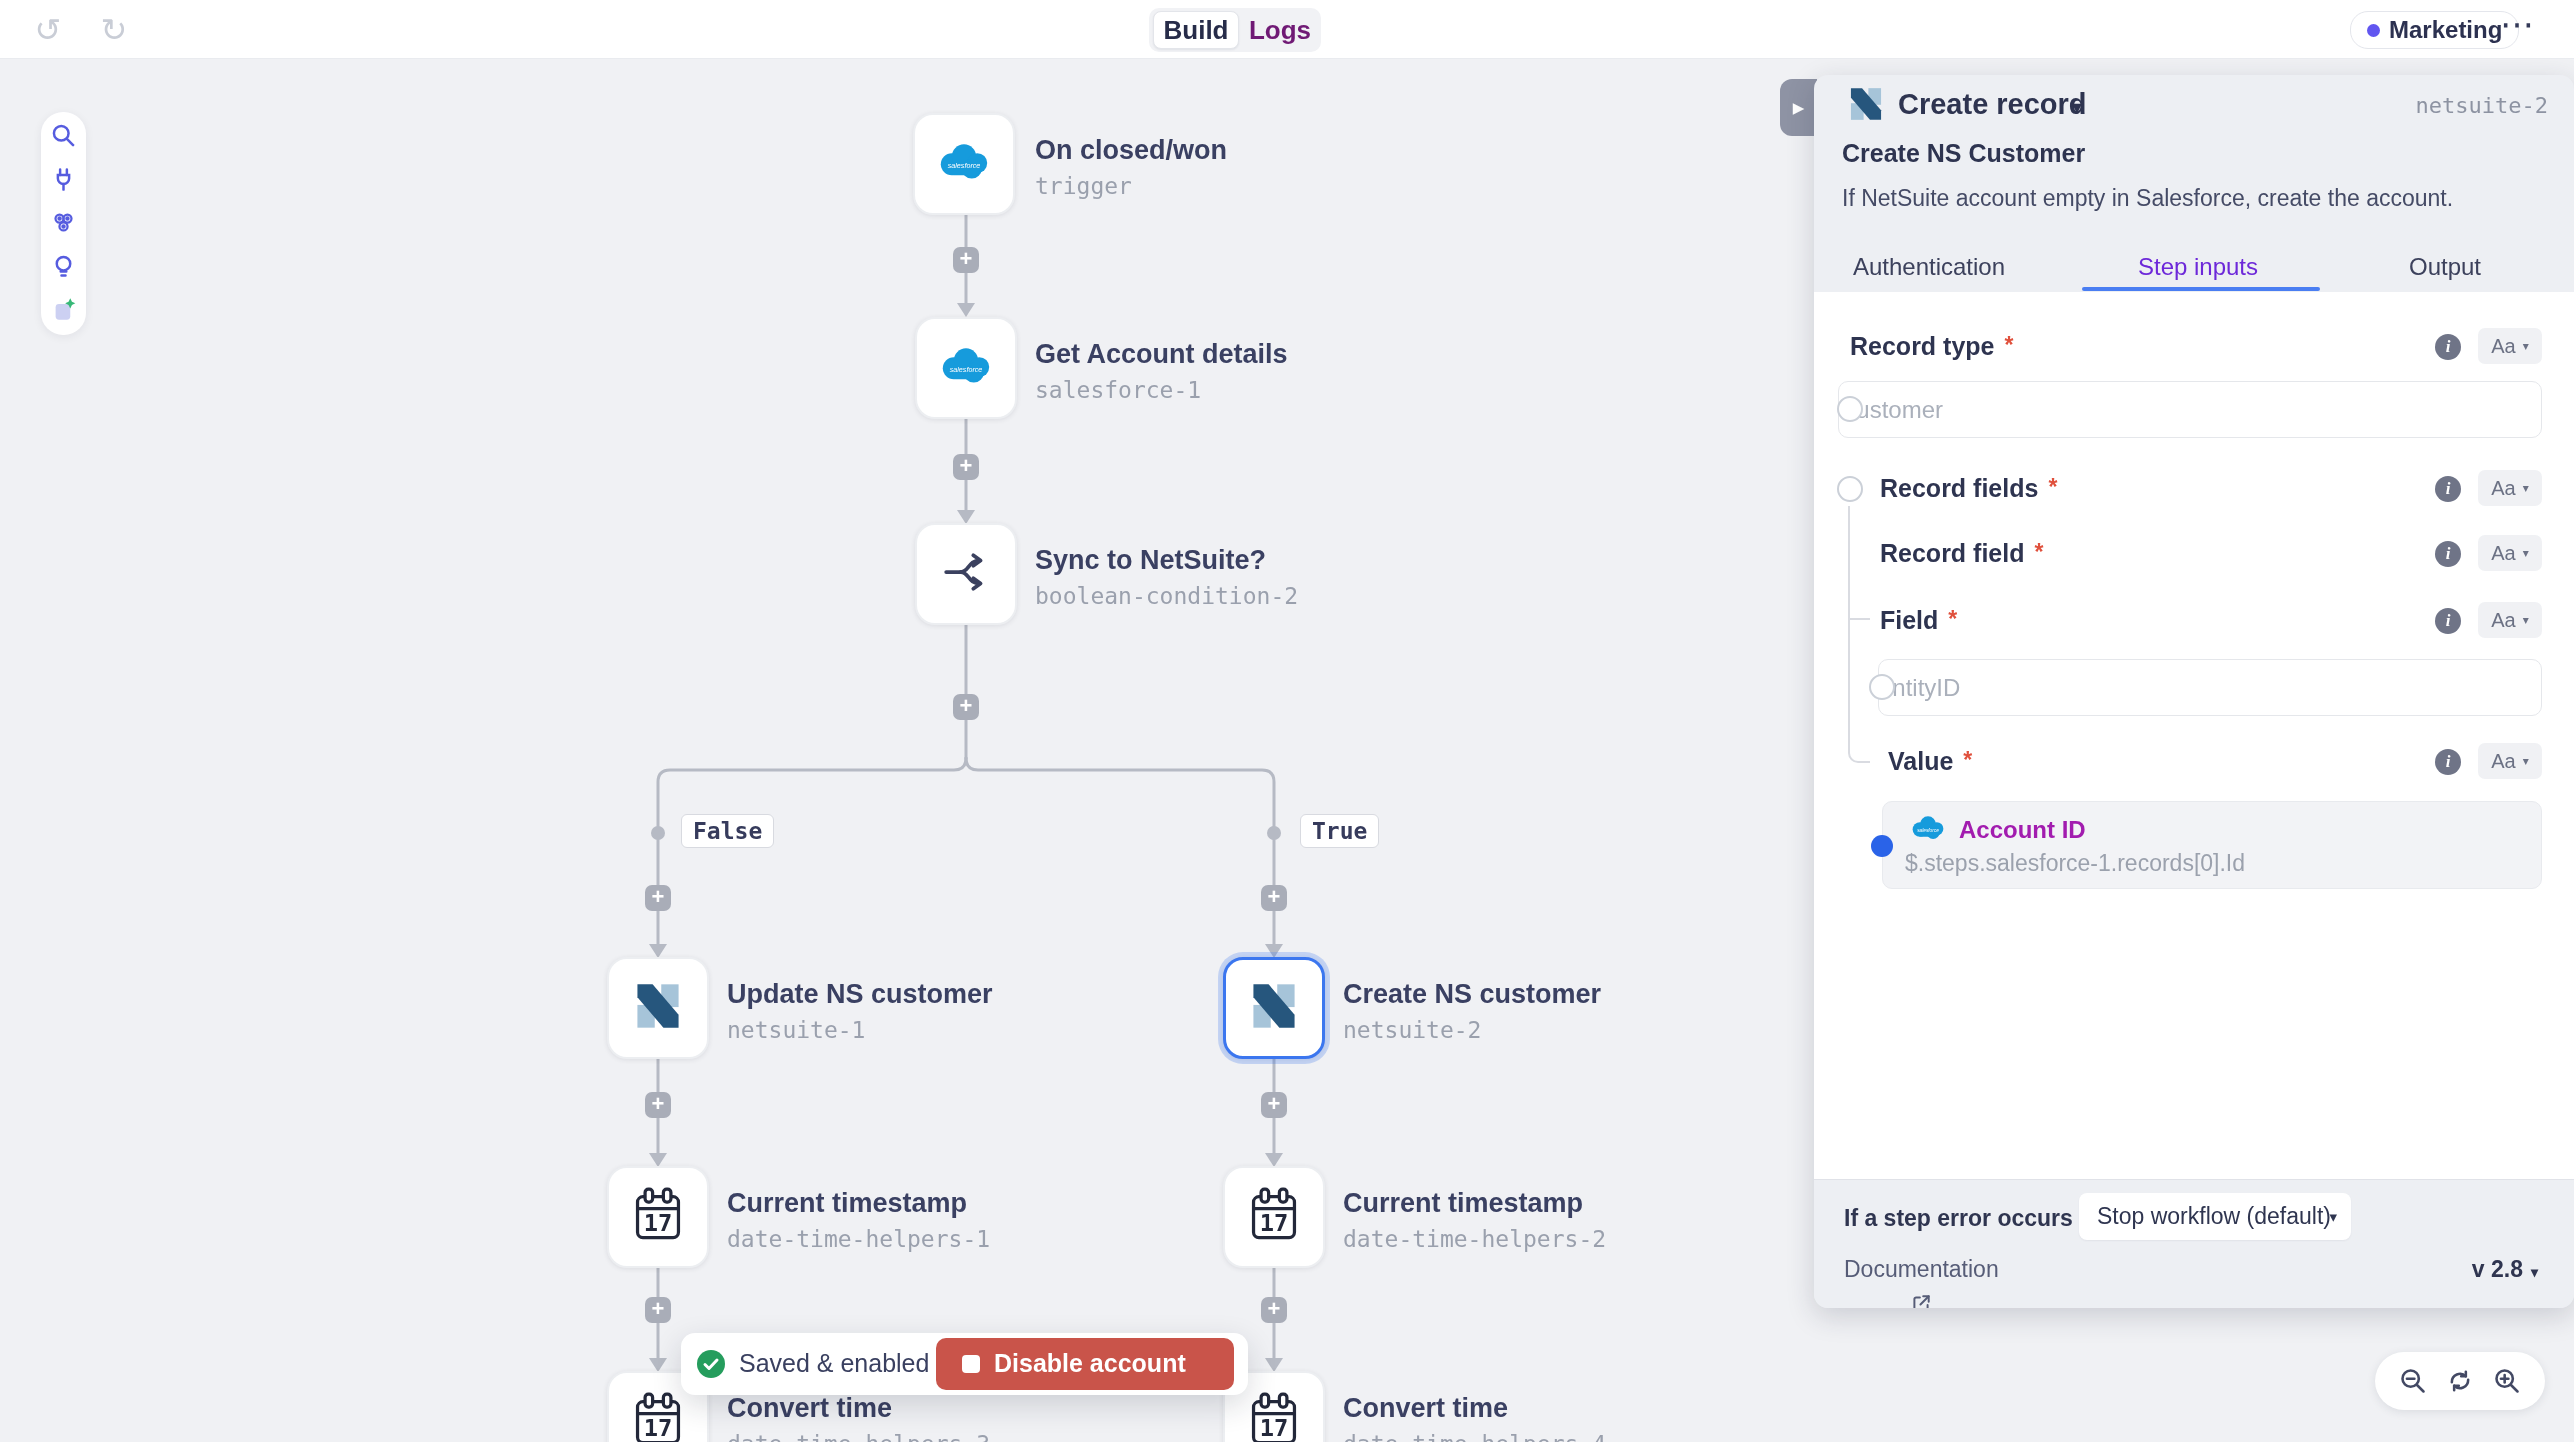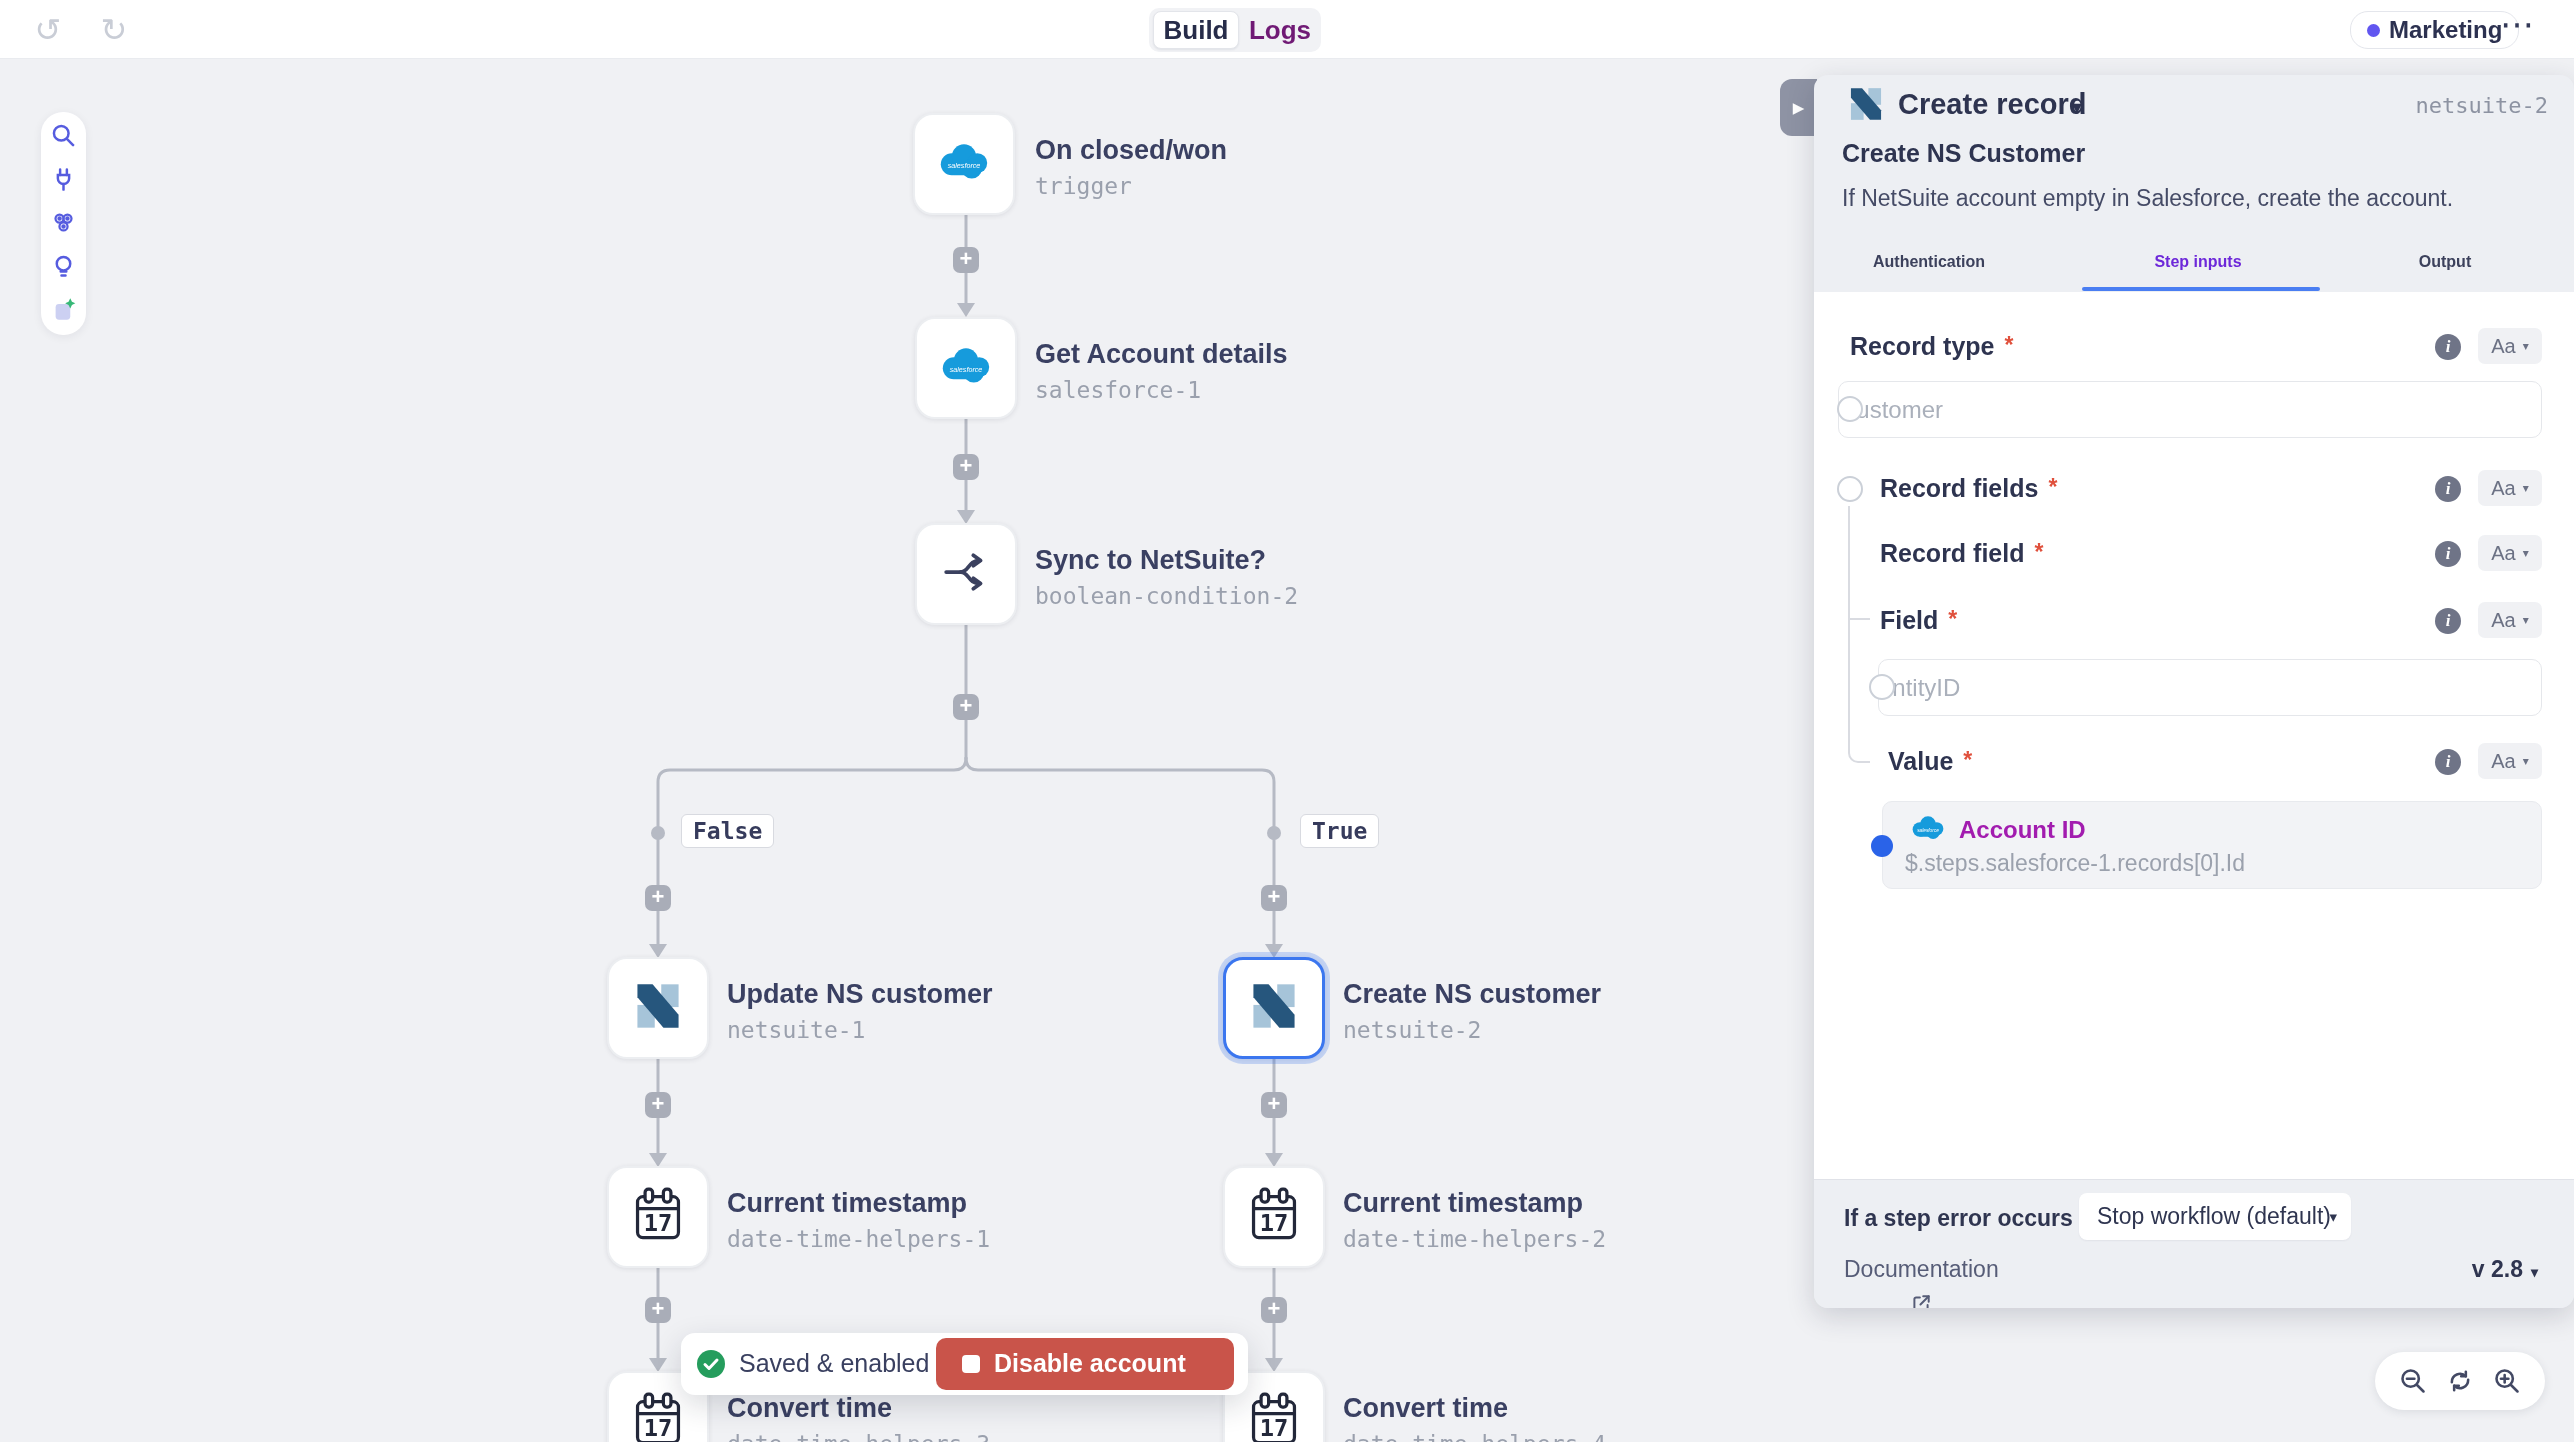--- a/index.html
+++ b/index.html
@@ -48,21 +48,21 @@
 
   
   .collapse { position:absolute; left:1780px; top:20px; width:37px; height:57px; background:#8e93a4; border-radius:12px 0 0 12px; z-index:6; color:#fff; font-size:15px; text-align:center; line-height:57px; cursor:pointer; }
   .panel { position:absolute; left:1814px; top:16px; width:760px; height:1233px; background:#edeff3; border-radius:14px; box-shadow:0 8px 28px rgba(35,40,63,.18); z-index:6; overflow:hidden; }
   .p-hicon { position:absolute; left:33px; top:10px; width:38px; height:38px; }
   .p-title { position:absolute; left:84px; top:13px; font-size:29px; font-weight:700; color:#2e3450; cursor:pointer; }
   .p-caret { position:absolute; left:258px; top:20px; font-size:20px; color:#2e3450; cursor:pointer; }
   .p-stepid { position:absolute; right:26px; top:18px; font-size:22px; color:#8d93a2; }
   .p-name { position:absolute; left:28px; top:64px; font-size:25px; font-weight:700; color:#2e3450; }
   .p-desc { position:absolute; left:28px; top:110px; font-size:23px; color:#454b66; }
-  .p-tab { position:absolute; top:178px; font-size:16px; font-weight:700; color:#3c415c; cursor:pointer; transform:translateX(-50%); }
+  .p-tab { position:absolute; top:178px; font-size:24px; font-weight:400; color:#3c415c; cursor:pointer; transform:translateX(-50%); }
   .p-tab.active { color:#6d28d9; }
   .p-underline { position:absolute; left:268px; top:212px; width:238px; height:4px; background:#4a7ef2; border-radius:2px; }
   .p-white { position:absolute; left:0; top:217px; width:760px; height:887px; background:#fff; }
   .flabel { position:absolute; font-size:25px; font-weight:700; color:#2e3450; }
   .req { color:#e0503c; font-size:23px; font-weight:700; margin-left:10px; vertical-align:2px; }
   .info { position:absolute; left:621px; width:26px; height:26px; border-radius:50%; background:#6f7487; color:#fff; text-align:center; font-size:17px; line-height:26px; font-weight:700; font-family:"Liberation Serif", serif; font-style:italic; cursor:pointer; }
   .aabtn { position:absolute; left:664px; width:64px; height:36px; background:#f0f1f4; border-radius:7px; display:flex; align-items:center; justify-content:center; gap:7px; font-size:20px; color:#6b7184; cursor:pointer; }
   .aabtn .c { font-size:12px; }
   .pinput { position:absolute; height:57px; background:#fff; border:1.5px solid #e5e7eb; border-radius:10px; font-size:24px; color:#3a4060; outline:none; font-family:"Liberation Sans", sans-serif; }
   .pinput::placeholder { color:#aab0bb; }

